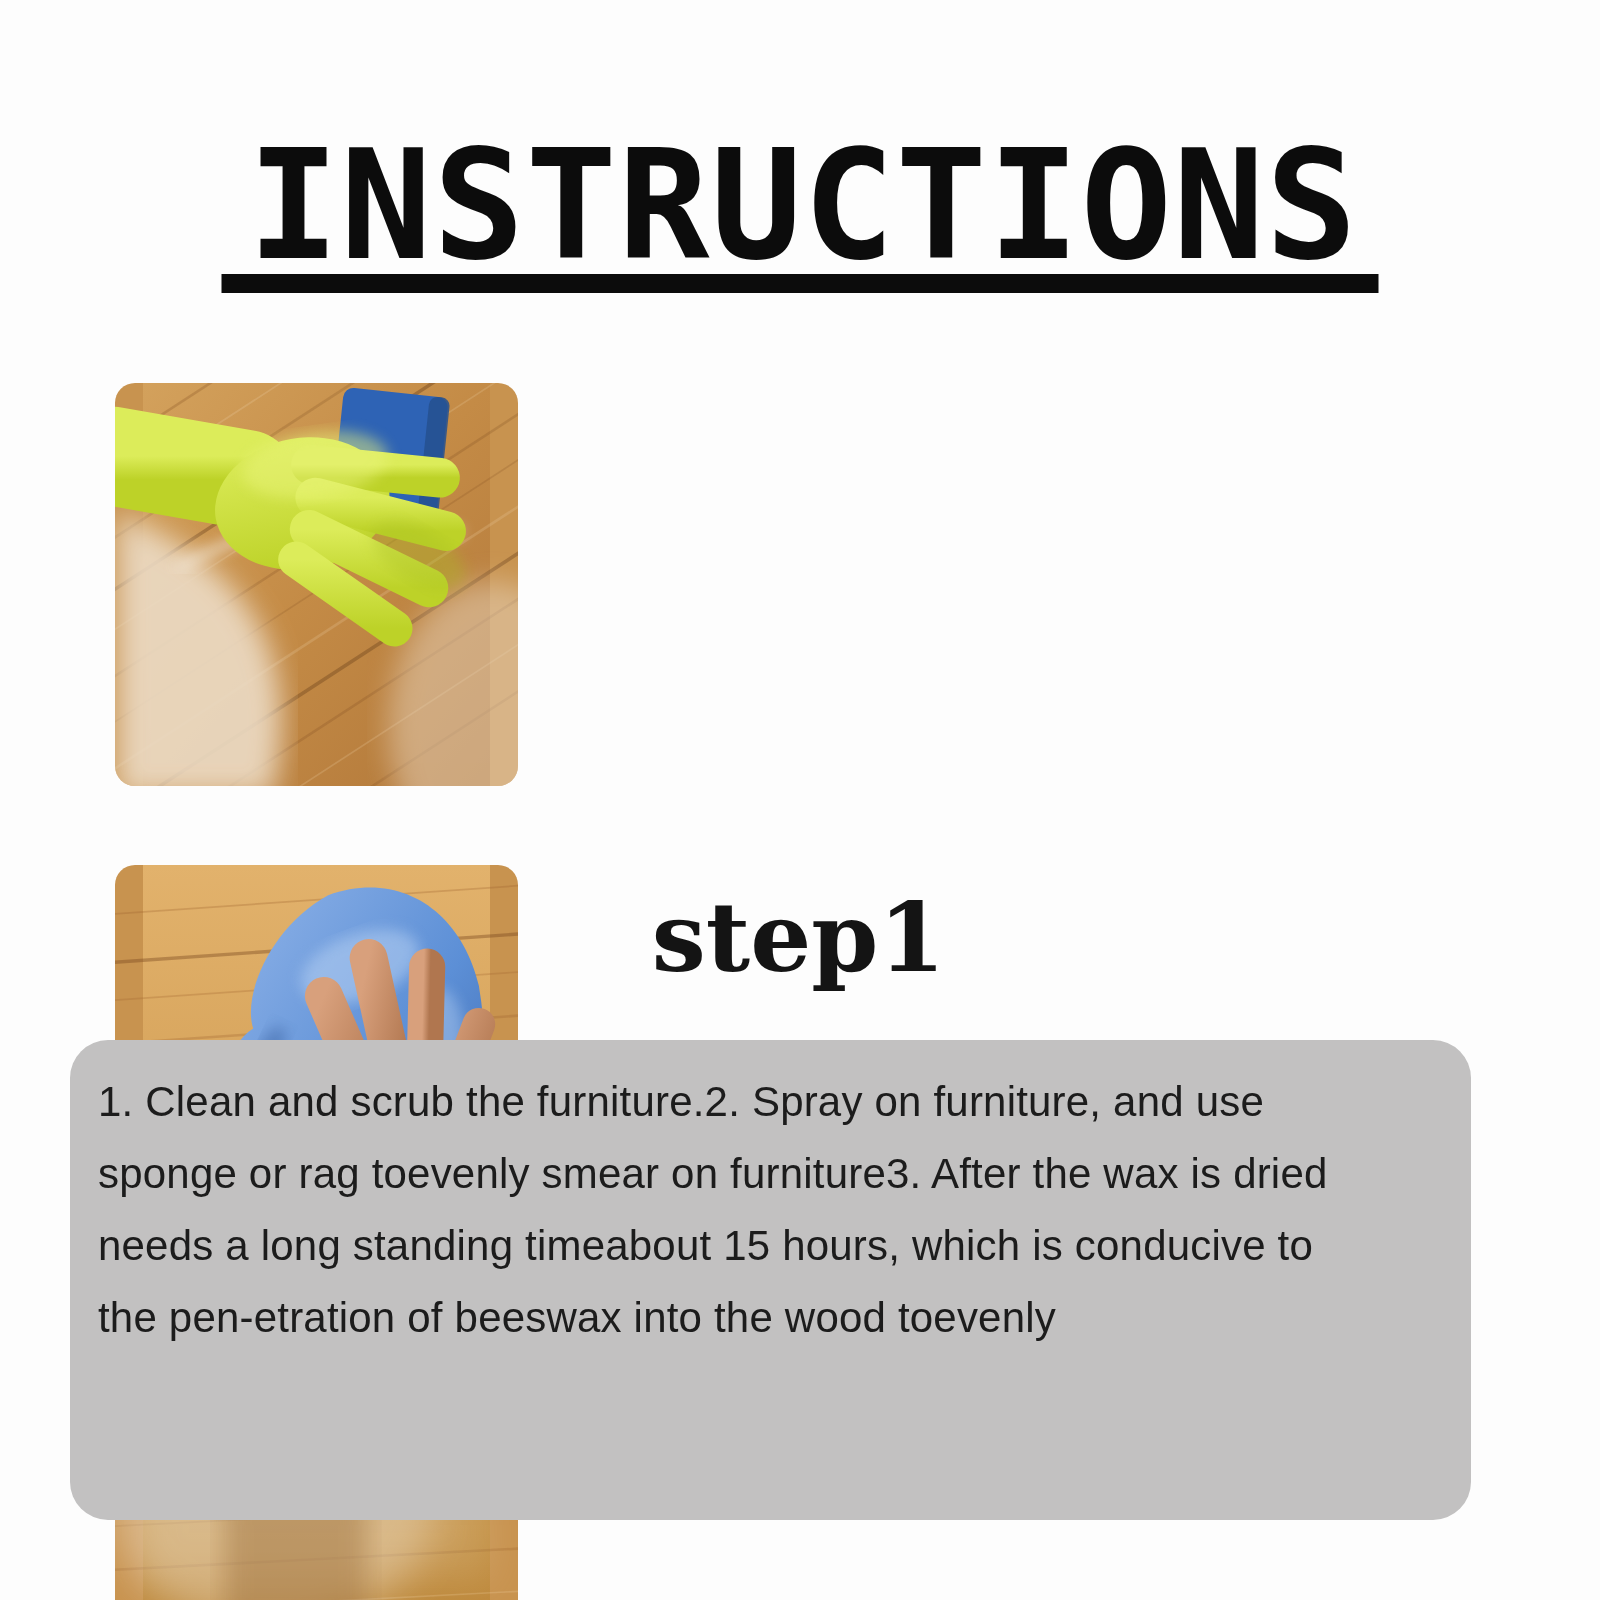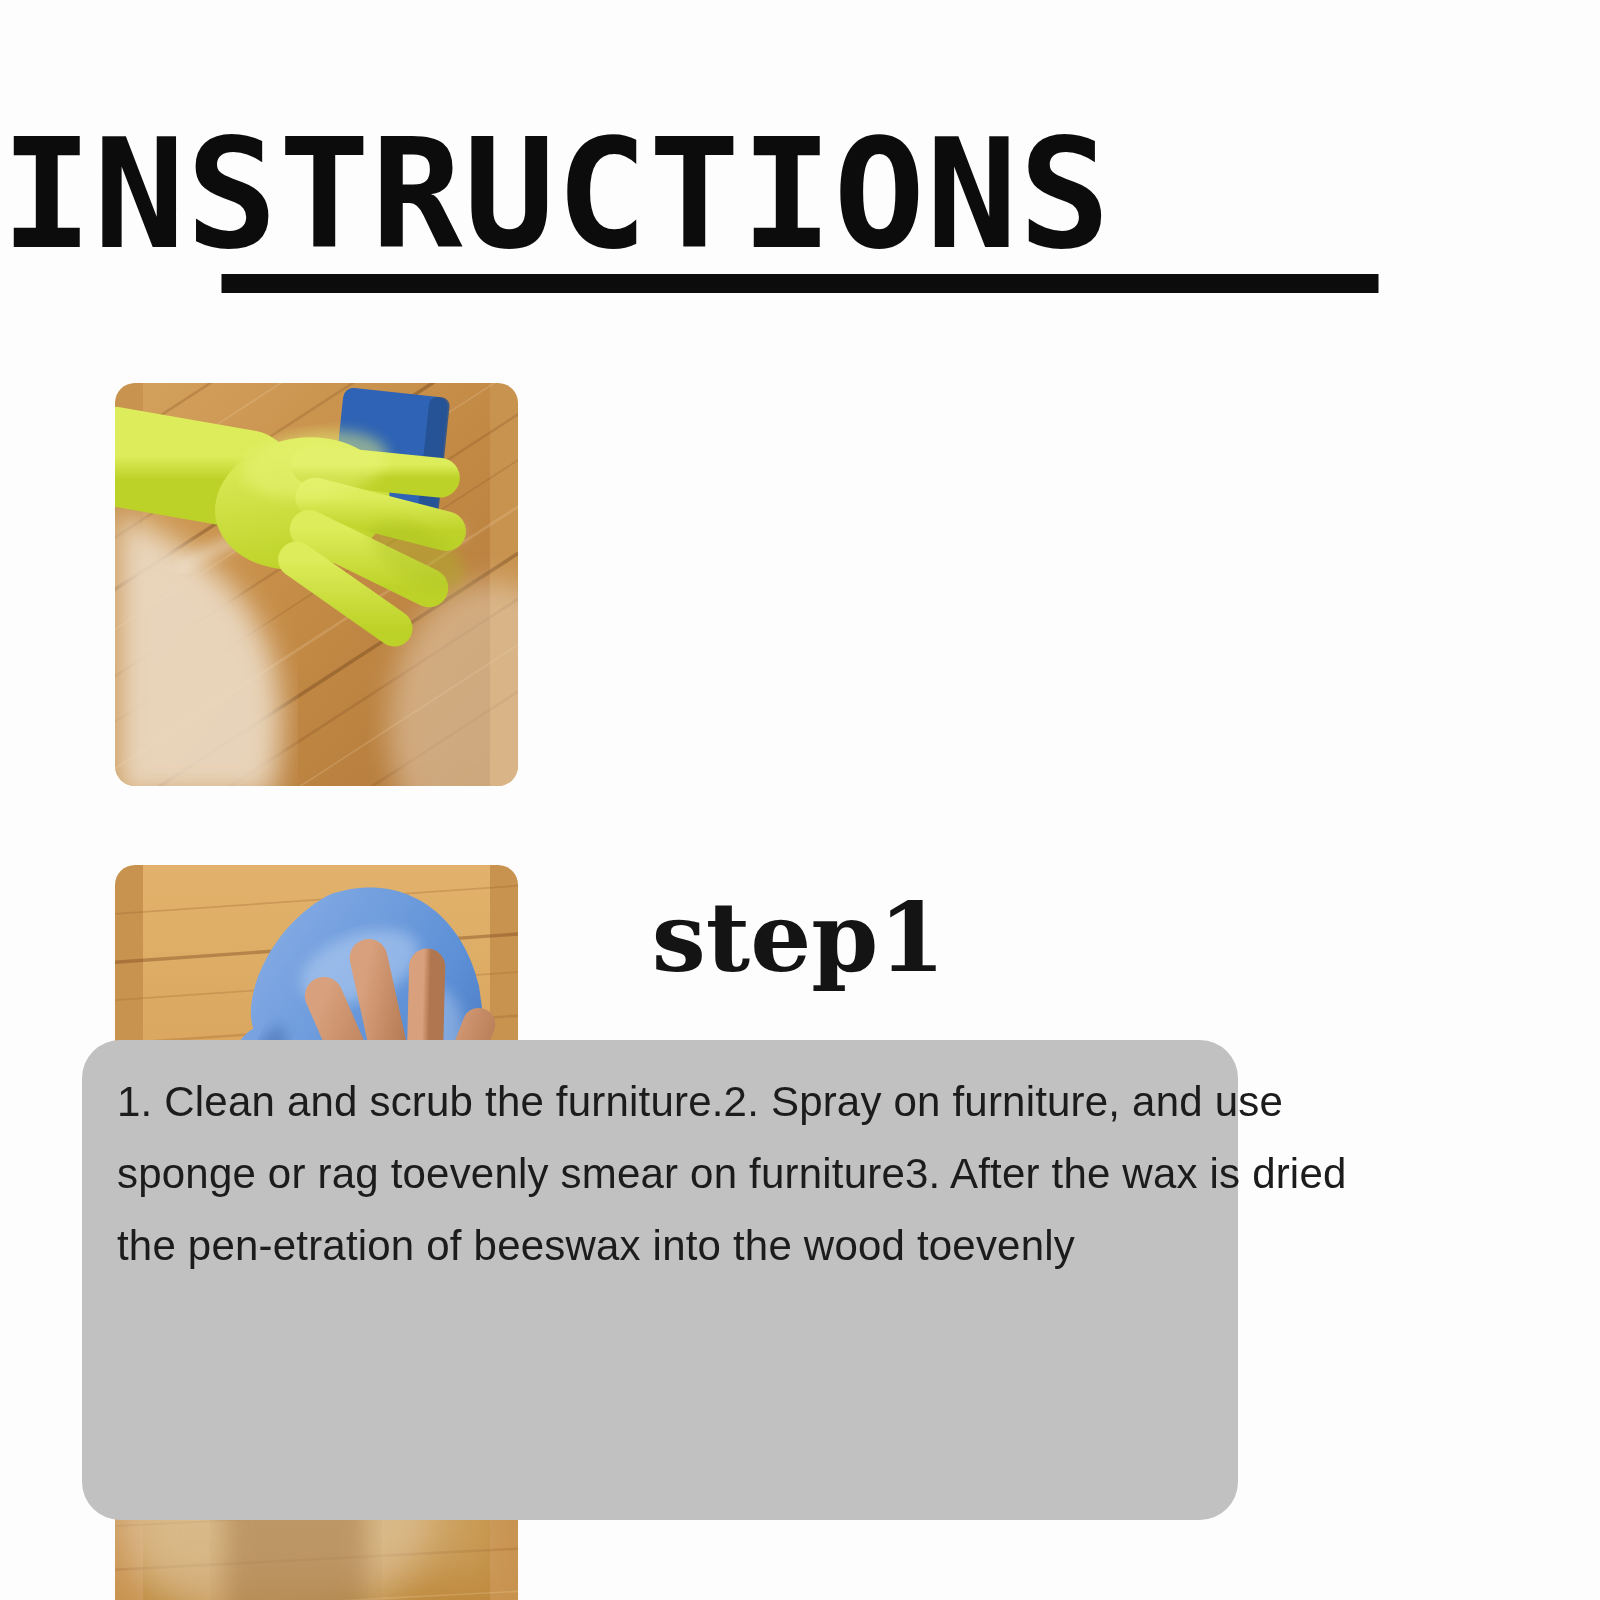--- a/index.html
+++ b/index.html
@@ -2,22 +2,22 @@
 <html><head>
 <meta charset="utf-8">
 <style>
   html, body { margin:0; padding:0; background:#ffffff; }
   .canvas {
     position:relative; width:1600px; height:1600px;
     background:#fdfdfd; overflow:hidden;
     font-family:"Liberation Sans", sans-serif;
   }
   .title {
-    position:absolute; top:118px; left:0; width:1346px; margin:1px;
-    text-align:left;
+    position:absolute; top:118px; left:0; width:1346px; margin:12px;
+    text-align:right;
     font-family:"DejaVu Sans Mono", monospace;
     font-weight:700; font-size:152px; line-height:1; letter-spacing:1px;
     color:#0c0c0c; white-space:nowrap;
   }
   .title-underline {
     position:absolute; top:274px; left:50%; transform:translateX(-50%);
     width:1157px; height:19px; background:#0c0c0c;
   }
   .photos, .labels {
     position:absolute; left:115px; width:1367px;
@@ -32,25 +32,25 @@
   .photo svg { display:block; width:100%; height:100%; }
   .labels { top:890px; }
   .step-label {
     flex:0 0 403px; text-align:center;
     font-family:"DejaVu Serif", serif; font-weight:700;
     font-size:96px; line-height:1; color:#141414;
     font-variant-numeric: oldstyle-nums;
     font-feature-settings:"onum" 1;
   }
   .panel {
-    position:absolute; top:1040px; left:82px;
-    width:1156px; height:480px;
+    position:absolute; top:1040px; left:70px;
+    width:1401px; height:480px;
     background:#c2c1c1; border-radius:38px;
     box-sizing:border-box;
-    padding:26px 40px 0 35px;
+    padding:26px 40px 0 28px;
   }
   .panel .line {
     margin:0; font-size:42px; line-height:72px;
     color:#1c1c1c; font-weight:500; letter-spacing:0.2px;
     white-space:nowrap;
   }
 </style>
 </head>
 <body>
 
@@ -214,16 +214,17 @@
   </div>
 
   <div class="labels">
     <div class="step-label">step1</div>
     <div class="step-label">step3</div>
   </div>
 
   <div class="panel">
     <p class="line">1. Clean and scrub the furniture.2. Spray on furniture, and use</p>
     <p class="line">sponge or rag toevenly smear on furniture3. After the wax is dried</p>
+    <p class="line">needs a long standing timeabout 15 hours, which is conducive to</p>
     <p class="line">the pen-etration of beeswax into the wood toevenly</p>
   </div>
 
 </div>
 
 </body></html>

